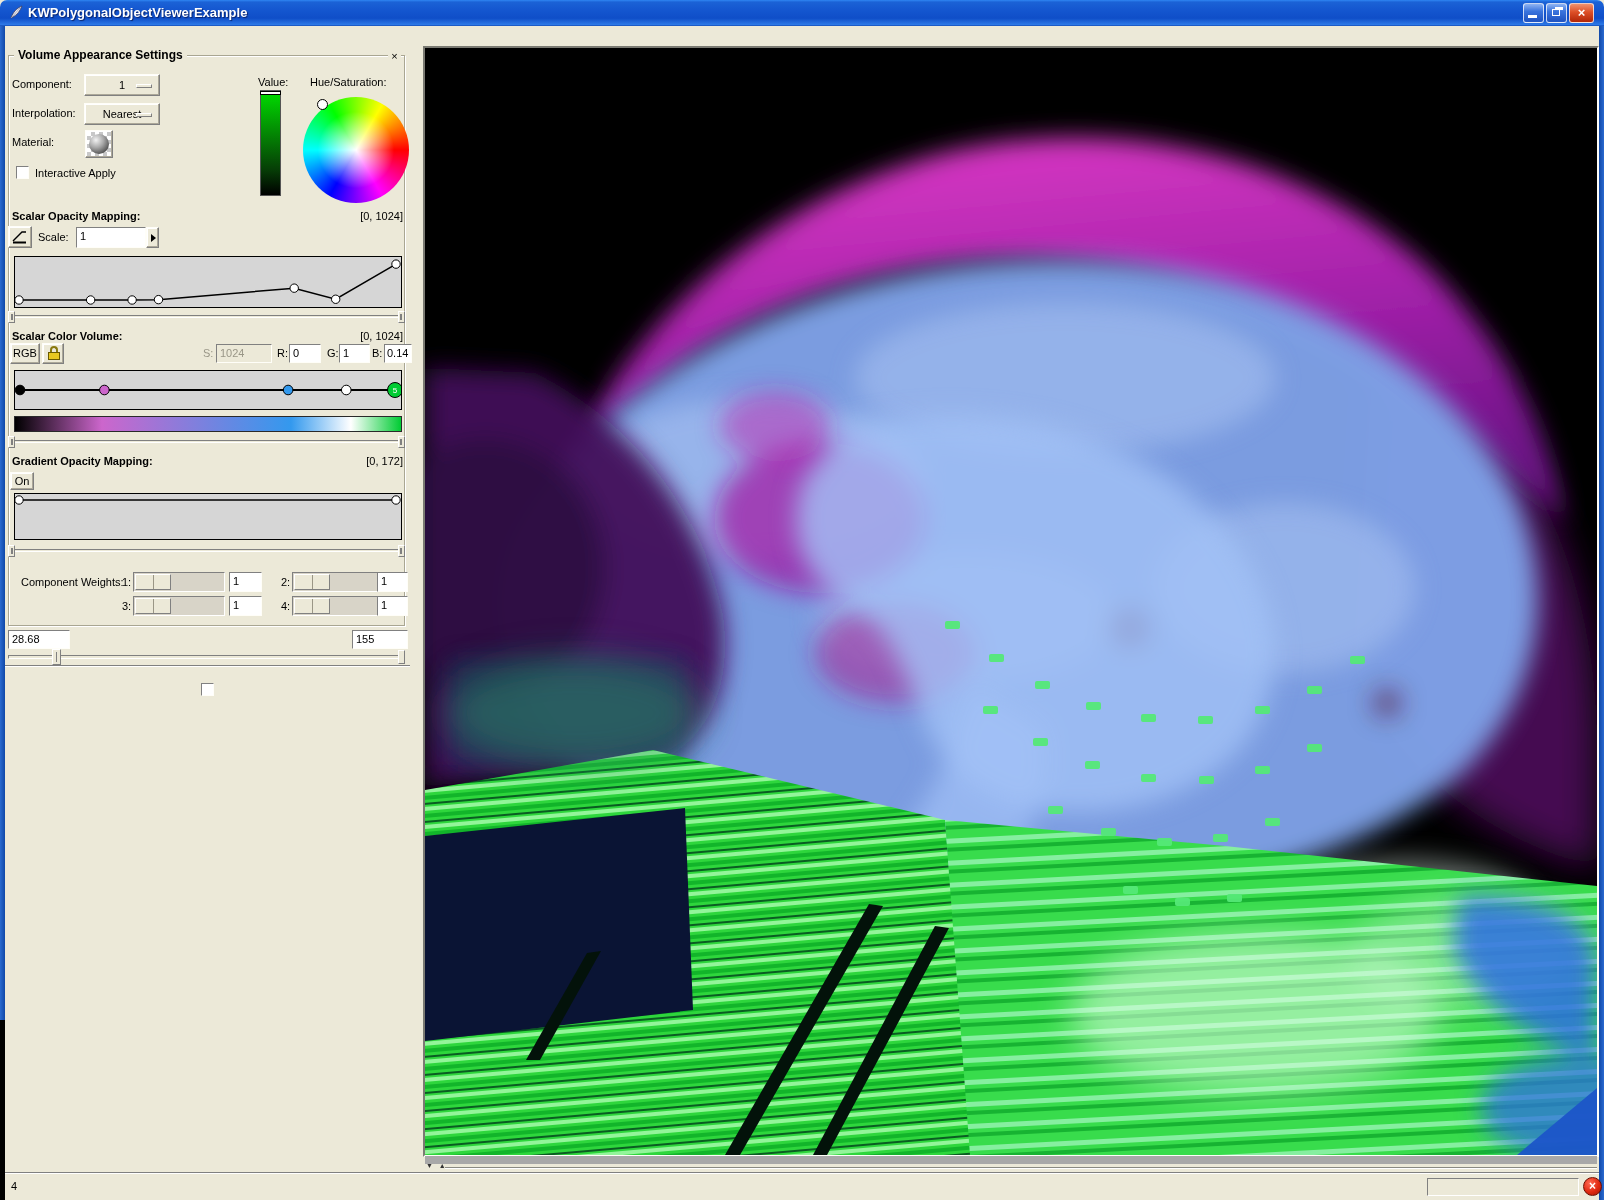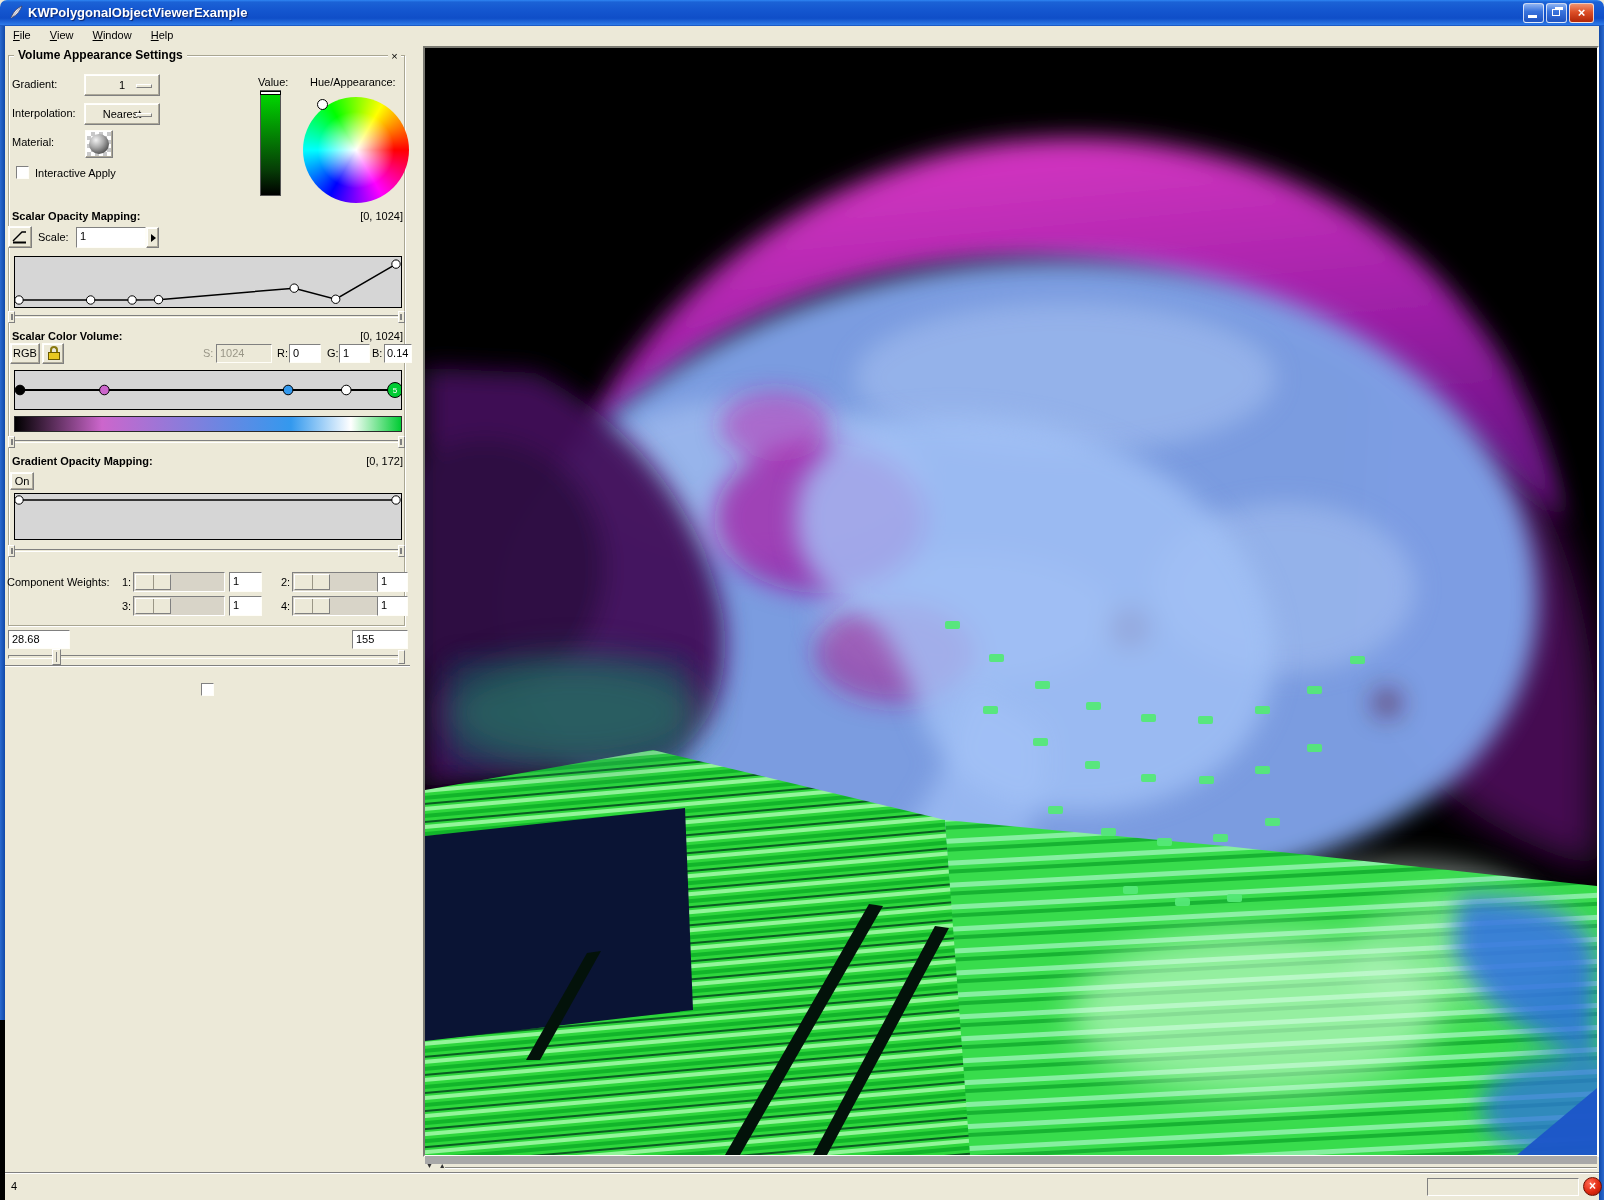--- a/index.html
+++ b/index.html
@@ -147,37 +147,31 @@
     </div>
     <div class="cap-btn" style="left:1546px">
       <div class="cap-glyph-restore2"></div>
       <div class="cap-glyph-restore"></div>
     </div>
     <div class="cap-btn close" style="left:1569px">
       <div class="cap-glyph-close">×</div>
     </div>
   </div>
 
-  <div class="menubar">
-    <span class="menu-item">File</span>
-    <span class="menu-item">View</span>
-    <span class="menu-item">Window</span>
-    <span class="menu-item">Help</span>
-  </div>
 
   <div class="border-left-blue"></div>
   <div class="border-left-black"></div>
   <div class="border-right-blue"></div>
 
   <div class="sidebar">
     <div class="groupbox"></div>
     <div class="group-legend">Volume Appearance Settings</div>
     <div class="group-close">×</div>
 
-    <span class="lbl" style="left:7px;top:33px">Gradient:</span>
+    <span class="lbl" style="left:7px;top:33px">Component:</span>
     <div class="menubutton raised" style="left:79px;top:29px;width:76px;height:22px">
       <span>1</span>
       <span class="mb-ind"></span>
     </div>
 
     <span class="lbl" style="left:7px;top:62px">Interpolation:</span>
     <div class="menubutton raised" style="left:79px;top:58px;width:76px;height:22px">
       <span>Nearest</span>
       <span class="mb-ind"></span>
     </div>
@@ -189,21 +183,21 @@
       </div>
     </div>
 
     <div class="checkbox" style="left:11px;top:121px"></div>
     <span class="lbl" style="left:30px;top:122px">Interactive Apply</span>
 
     <span class="lbl" style="left:253px;top:31px">Value:</span>
     <div class="value-bar" style="left: 255px; top: 45px; background: linear-gradient(rgb(0, 221, 0) 0%, rgb(6, 63, 6) 75%, rgb(0, 0, 0) 100%);">
       <div class="value-cursor"></div>
     </div>
-    <span class="lbl" style="left:305px;top:31px">Hue/Appearance:</span>
+    <span class="lbl" style="left:305px;top:31px">Hue/Saturation:</span>
     <div class="hue-wheel" style="left:298px;top:52px">
       <div class="hue-cursor" style="left:14px;top:2px"></div>
     </div>
 
     <span class="lbl bold" style="left:7px;top:165px">Scalar Opacity Mapping:</span>
     <span class="lbl" style="right:7px;top:165px">[0, 1024]</span>
     <div class="raised" style="position:absolute;left:3px;top:181px;width:24px;height:22px">
       <svg width="18" height="16" style="position:absolute;left:2px;top:2px">
         <path d="M2,12 L11,3 L15,3" stroke="#000" stroke-width="1.4" fill="none"></path>
         <path d="M2,13.5 L15,13.5" stroke="#000" stroke-width="2" fill="none"></path>
@@ -270,21 +264,21 @@
           <polyline points="4,6 381,6" fill="none" stroke="#000" stroke-width="1.5"></polyline>
           <circle cx="4" cy="6" r="4.2" fill="#fff" stroke="#000"></circle>
           <circle cx="381" cy="6" r="4.2" fill="#fff" stroke="#000"></circle>
         </svg></div>
     <div class="rslider" style="left:3px;top:500px;width:397px">
       <div class="groove"></div>
       <div class="rhandle l"></div>
       <div class="rhandle r"></div>
     </div>
 
-    <span class="lbl" style="left:2px;top:531px">Component Weights:</span>
+    <span class="lbl" style="left:16px;top:531px">Component Weights:</span>
     <span class="lbl" style="left:117px;top:531px">1:</span>
     <div class="wslider" style="left:128px;top:527px;width:92px">
         <div class="whandle"></div>
       </div>
     <div class="tk-entry" style="left:224px;top:527px;width:33px;height:20px">1</div>
     <span class="lbl" style="left:276px;top:531px">2:</span>
     <div class="wslider" style="left:287px;top:527px;width:88px">
         <div class="whandle"></div>
       </div>
     <div class="tk-entry" style="left:372px;top:527px;width:31px;height:20px">1</div>

